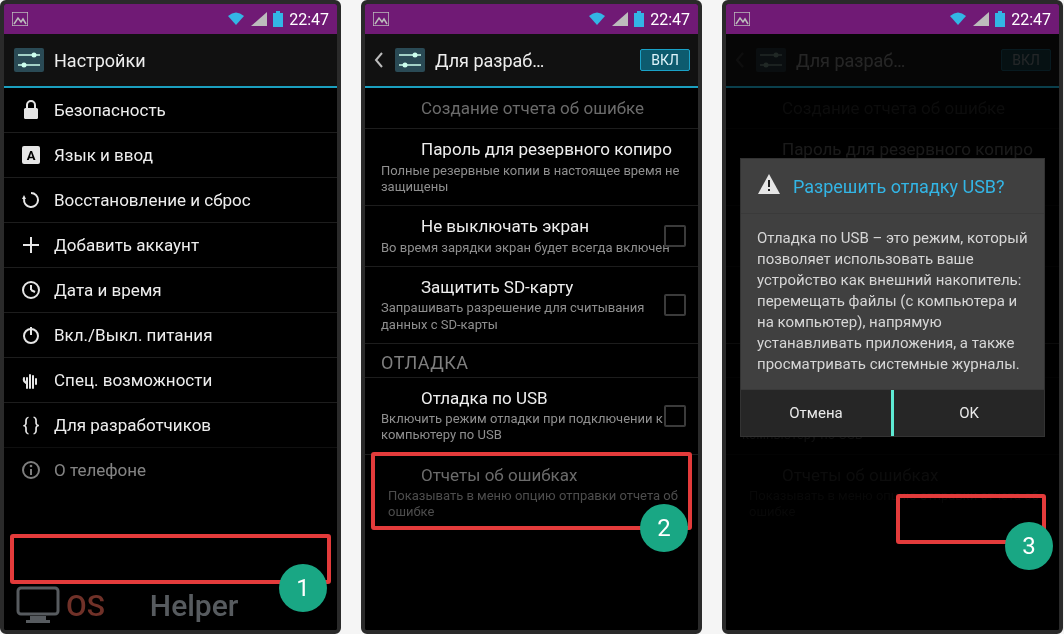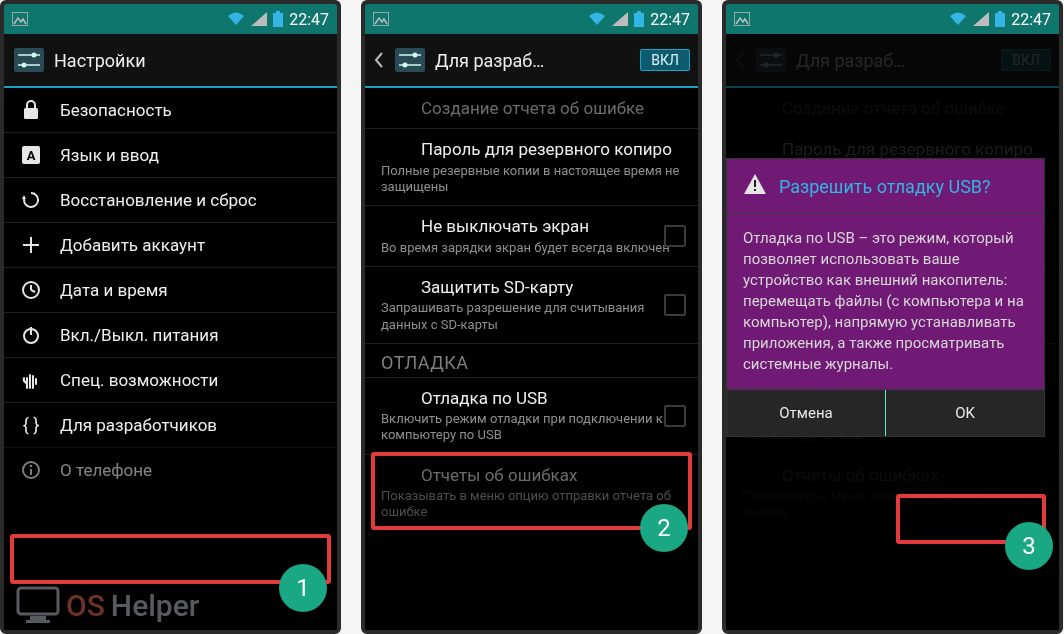--- a/index.html
+++ b/index.html
@@ -19,21 +19,21 @@
     border: 4px solid #2a2a2a;
     border-radius: 6px;
     position: relative;
     display: flex;
     flex-direction: column;
     overflow: hidden;
   }
   
   .statusbar {
     height: 30px;
-    background: #0f766e;
+    background: #701a75;
     display: flex;
     align-items: center;
     color: #b9b9b9;
     font-size: 13px;
     padding: 0 8px;
   }
   .statusbar .spacer { flex: 1; }
   .statusbar .time { color: #fff; font-size: 16px; margin-left: 6px; }
   .statusbar svg { display: block; }
   .ic { margin-left: 6px; }
@@ -82,21 +82,21 @@
     color: #8e8e8e;
     font-size: 13px;
     font-weight: 500;
     padding: 10px 14px 6px;
     letter-spacing: 0.5px;
   }
   .row {
     display: flex;
     align-items: center;
     padding: 12px 14px;
-    gap: 16px;
+    gap: 10px;
     position: relative;
     border-top: 1px solid #1d1d1d;
   }
   .row:first-child { border-top: none; }
   .row .row-ic { width: 26px; display:flex; justify-content:center; color:#e6e6e6; }
   .row .label { font-size: 17px; color: #eee; }
   .dim .row, .dim .section-header, .dim .opt { opacity: 0.28; }
 
   
   .opt {
@@ -104,21 +104,21 @@
     border-top: 1px solid #1d1d1d;
     position: relative;
   }
   .opt .primary { font-size: 17px; color: #eee; line-height: 1.2; white-space: nowrap; overflow: hidden; text-overflow: ellipsis; margin-left: 40px;}
   .opt .secondary { font-size: 13px; color: #8f8f8f; margin-top: 3px; line-height: 1.25; }
   .opt .checkbox {
     position: absolute; right: 12px; top: 50%; transform: translateY(-50%);
     width: 22px; height: 22px; border: 2px solid #3b3b3b; border-radius: 2px;
   }
   .opt.disabled .primary { color: #6b6b6b; }
-  .opt.disabled .secondary { color: #4d4d4d; }
+  .opt.disabled .secondary { color: #4d4d4d; margin-left: 7px; }
   .cat-header {
     color: #7f7f7f;
     font-size: 18px;
     padding: 8px 16px 4px;
     letter-spacing: 0.5px;
     border-top: 1px solid #1d1d1d;
   }
 
   
   .highlight {
@@ -142,22 +142,22 @@
 
   
   .scrim {
     position:absolute;
     inset: 30px 0 0 0;
     background: rgba(0,0,0,0.6);
     z-index: 40;
   }
   .dialog {
     position: absolute;
-    left: 0; right: 14px; top: 154px;
-    background: #701a75;
+    left: 14px; right: 14px; top: 154px;
+    background: #404040;
     border: 1px solid #333;
     color: #e6e6e6;
     z-index: 45;
   }
   .dialog-title {
     display:flex; align-items:center; gap: 12px;
     padding: 14px 16px;
     font-size: 18px;
     color: #33b5e5;
     border-bottom: 1px solid #3a3a3a;
@@ -171,42 +171,42 @@
   .dialog-actions {
     display: flex;
     border-top: 1px solid #3a3a3a;
   }
   .dialog-btn {
     flex: 1;
     text-align: center;
     padding: 14px 0;
     font-size: 15px;
     color: #eaeaea;
-    border-right: 1px solid #5eead4;
+    border-right: 3px solid #5eead4;
     background: #262626;
   }
   .dialog-btn:last-child { border-right: none; }
 
   
   .watermark {
     position: absolute;
     left: 16px;
     bottom: 10px;
     display:flex;
     align-items:center;
     gap:6px;
     color: #9aa0a6;
     opacity: 0.55;
     pointer-events:none;
     font-size: 30px;
     font-weight: 500;
     z-index: 70;
   }
   .watermark .os { color: #cc5a4a; }
-  .watermark .helper { color: #9ea6ad; }
+  .watermark .helper { color: #9ea6ad; margin-left: 39px; }
   .phone .actionbar.dimab .title, .phone .actionbar.dimab .toggle { opacity: 0.35; }
   .phone .actionbar.dimab svg, .phone .actionbar.dimab .back-caret { opacity: 0.35; }
 </style>
 </head>
 <body>
 
 <div class="phones">
 
   <div class="phone">
     <div class="statusbar">

